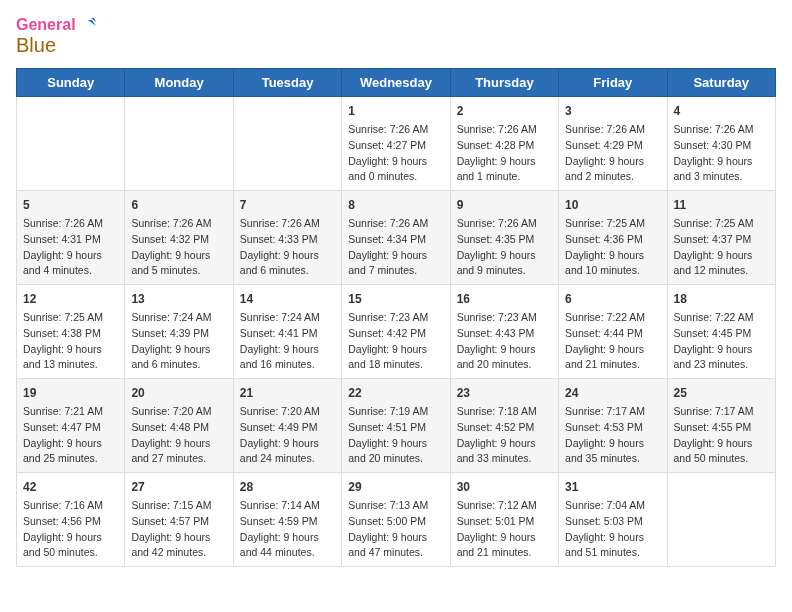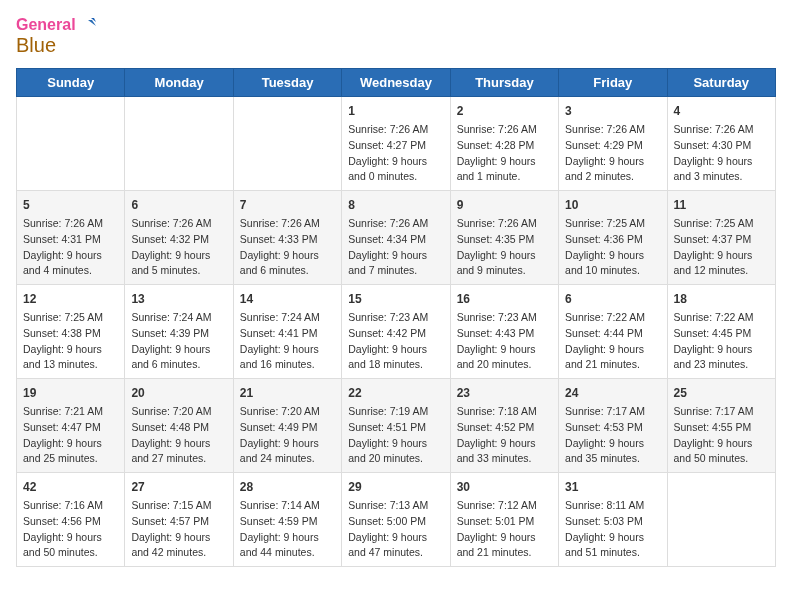--- a/index.html
+++ b/index.html
@@ -146,17 +146,17 @@
         <td><span class="day-num">23</span><span>Sunrise: 7:18 AM</span><br><span>Sunset: 4:52 PM</span><br><span>Daylight: 9 hours and 33 minutes.</span></td>
         <td><span class="day-num">24</span><span>Sunrise: 7:17 AM</span><br><span>Sunset: 4:53 PM</span><br><span>Daylight: 9 hours and 35 minutes.</span></td>
         <td><span class="day-num">25</span><span>Sunrise: 7:17 AM</span><br><span>Sunset: 4:55 PM</span><br><span>Daylight: 9 hours and 50 minutes.</span></td>
       </tr>
       <tr>
         <td><span class="day-num">42</span><span>Sunrise: 7:16 AM</span><br><span>Sunset: 4:56 PM</span><br><span>Daylight: 9 hours and 50 minutes.</span></td>
         <td><span class="day-num">27</span><span>Sunrise: 7:15 AM</span><br><span>Sunset: 4:57 PM</span><br><span>Daylight: 9 hours and 42 minutes.</span></td>
         <td><span class="day-num">28</span><span>Sunrise: 7:14 AM</span><br><span>Sunset: 4:59 PM</span><br><span>Daylight: 9 hours and 44 minutes.</span></td>
         <td><span class="day-num">29</span><span>Sunrise: 7:13 AM</span><br><span>Sunset: 5:00 PM</span><br><span>Daylight: 9 hours and 47 minutes.</span></td>
         <td><span class="day-num">30</span><span>Sunrise: 7:12 AM</span><br><span>Sunset: 5:01 PM</span><br><span>Daylight: 9 hours and 21 minutes.</span></td>
-        <td><span class="day-num">31</span><span>Sunrise: 8:11 AM</span><br><span>Sunset: 5:03 PM</span><br><span>Daylight: 9 hours and 51 minutes.</span></td>
+        <td><span class="day-num">31</span><span>Sunrise: 7:04 AM</span><br><span>Sunset: 5:03 PM</span><br><span>Daylight: 9 hours and 51 minutes.</span></td>
         <td class="empty"></td>
       </tr>
     </tbody>
 </table>
 
 </body></html>

